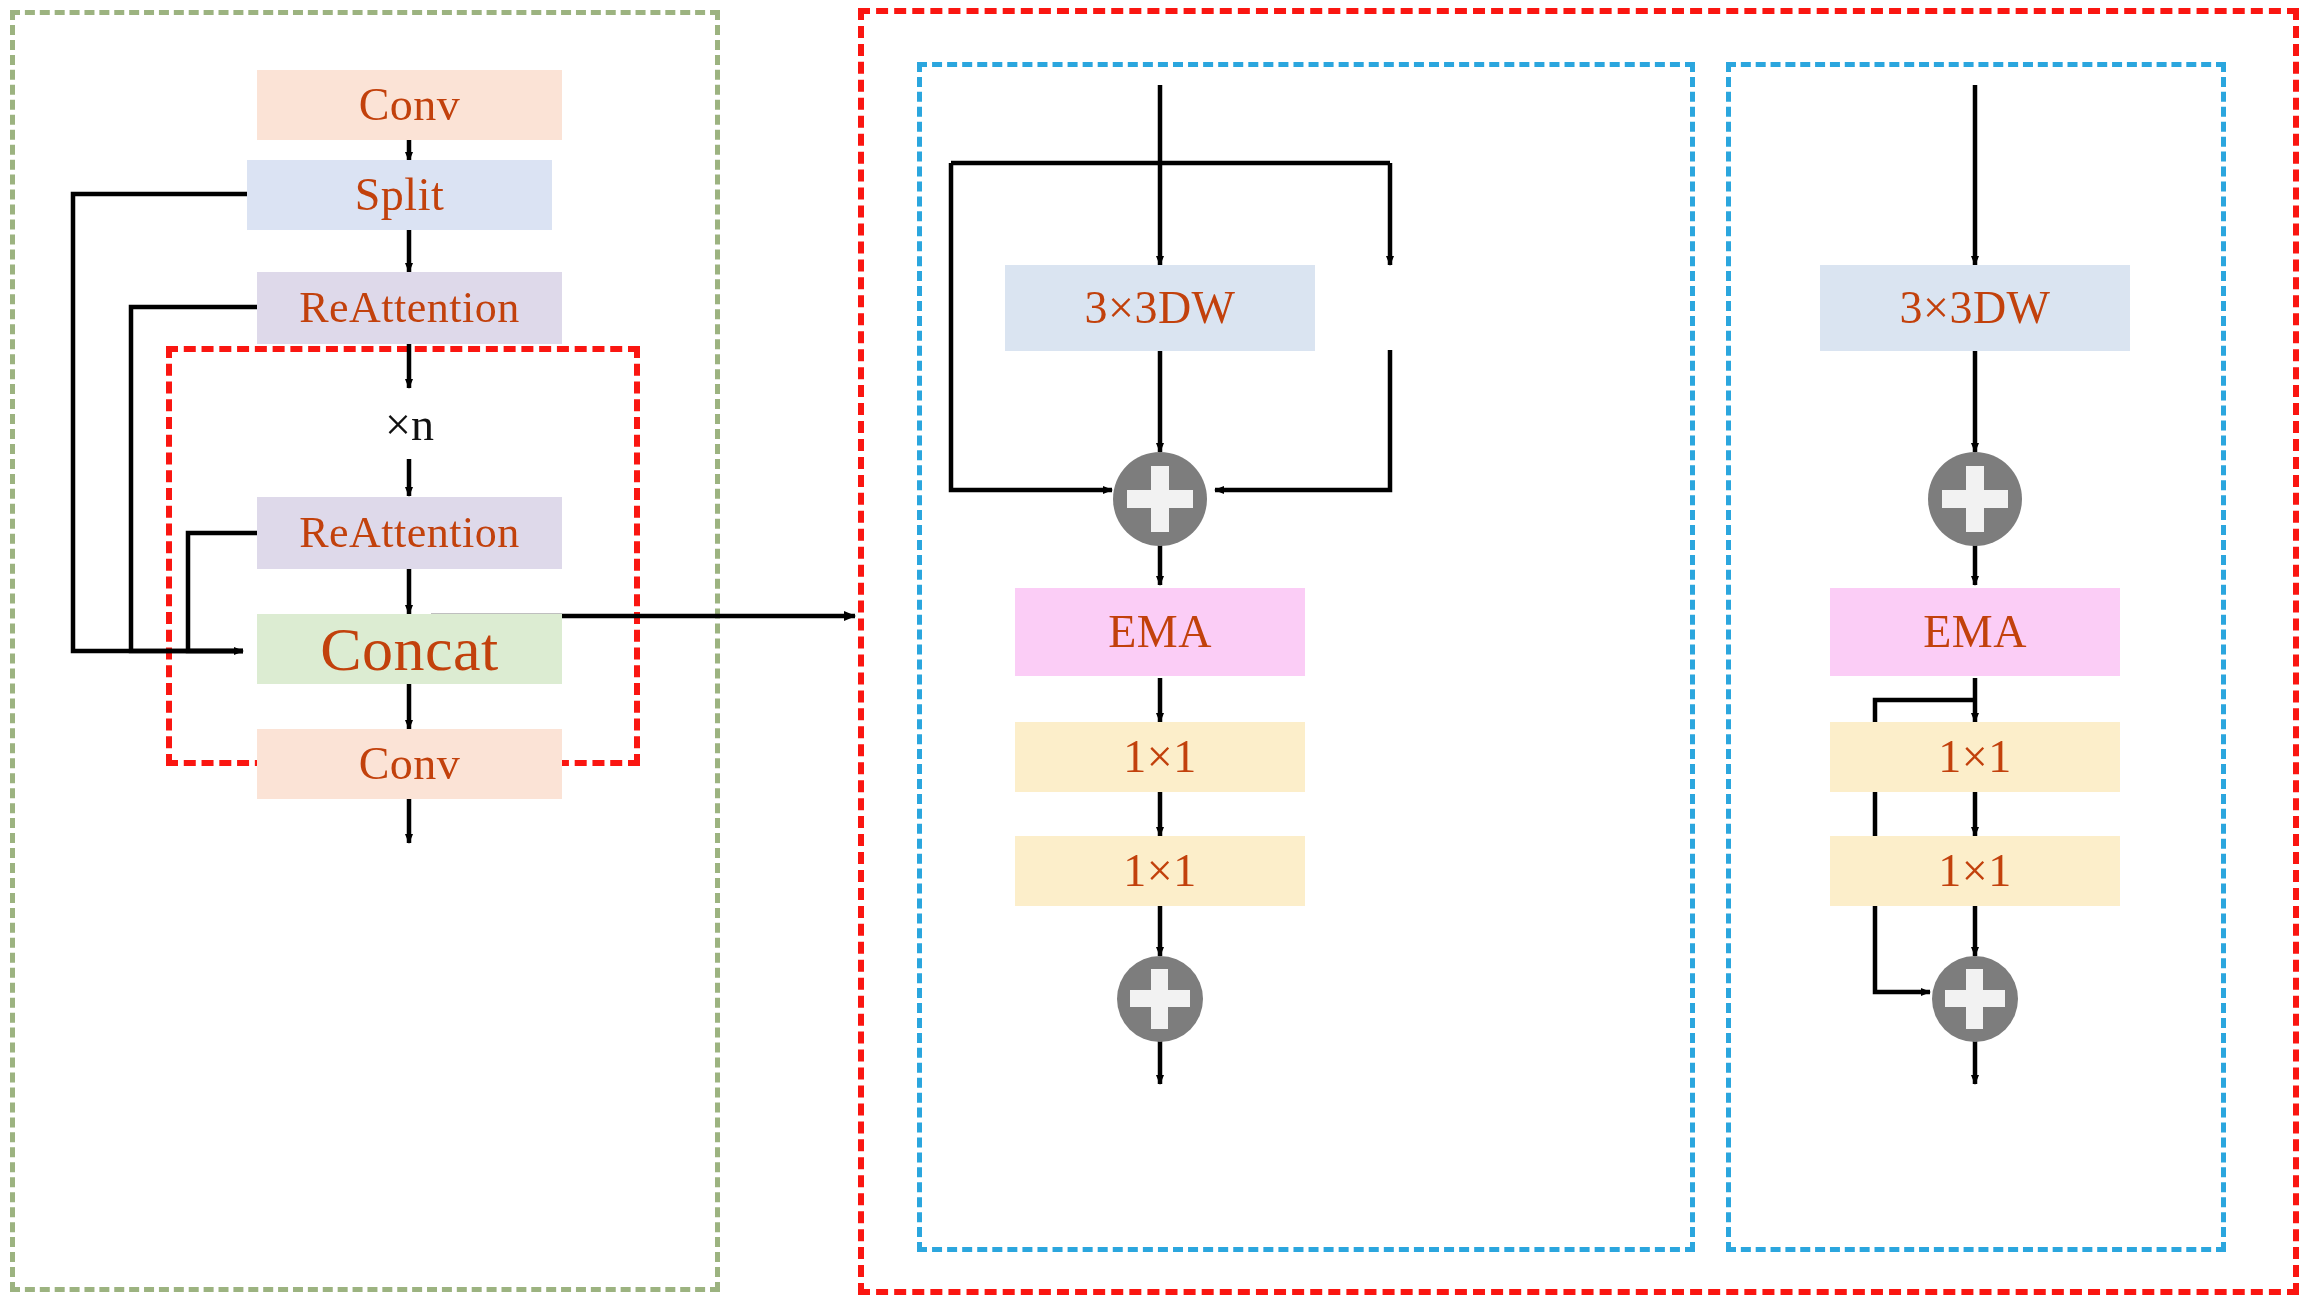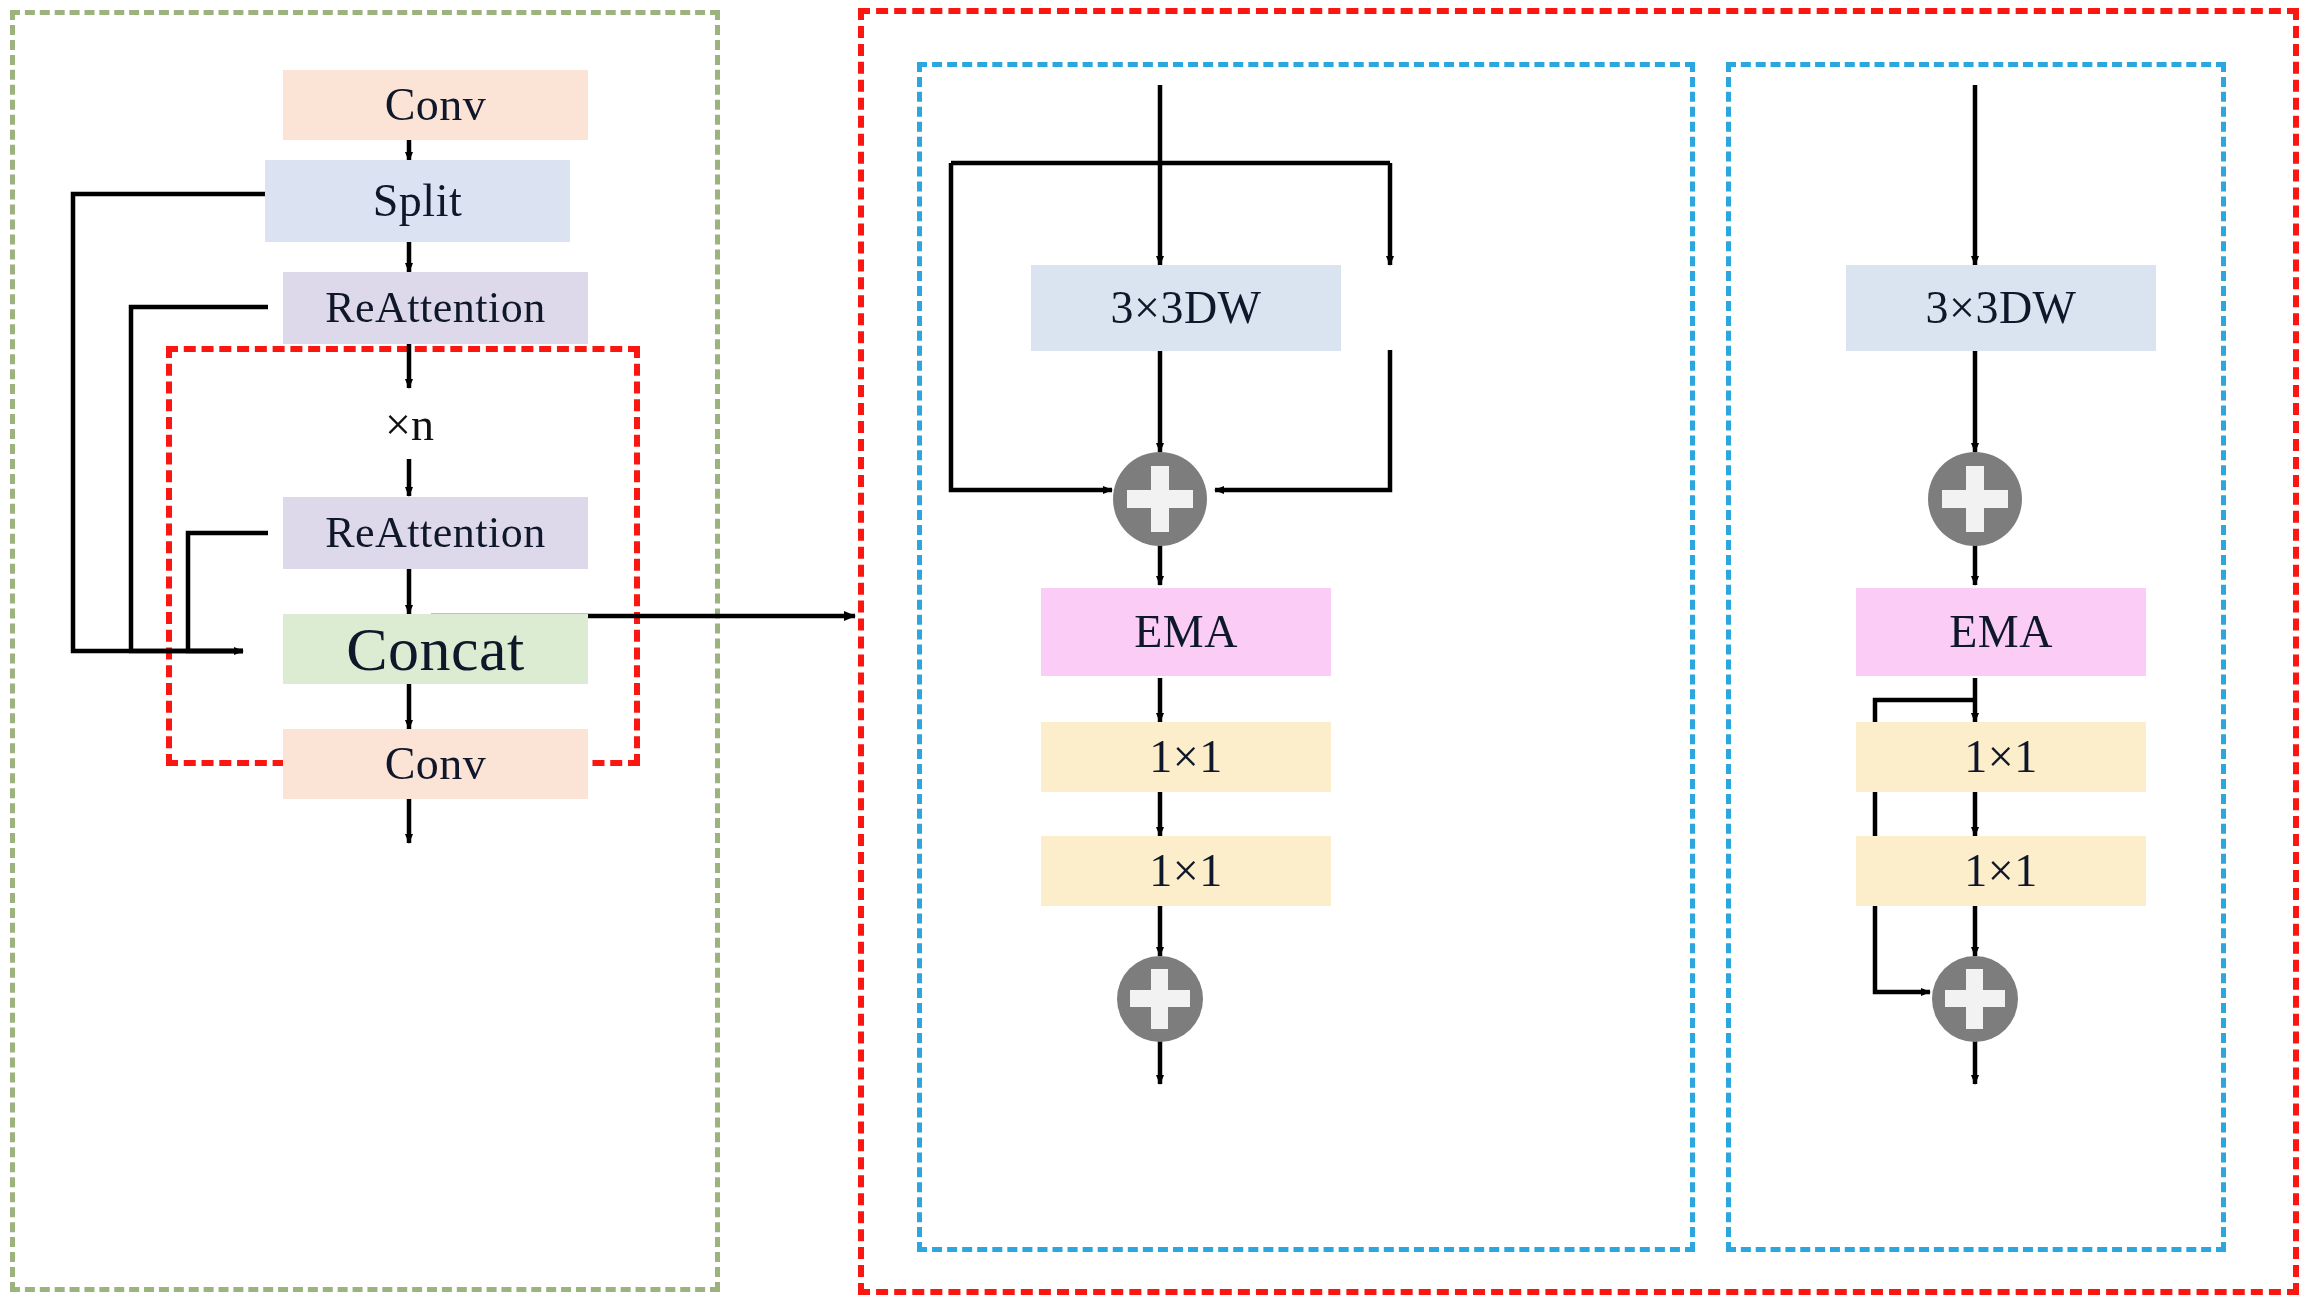--- a/index.html
+++ b/index.html
@@ -26,26 +26,25 @@
   .frame-red    { border: 6px dashed #fa1611; }
   .frame-blue   { border: 5px dashed #2ba6de; }
 
   
   .block {
     position: absolute;
     box-sizing: border-box;
     display: flex;
     align-items: center;
     justify-content: center;
-    color: #0f172a;
+    color: #c2410c;
     text-align: right;
     white-space: nowrap;
     line-height: 1;
     letter-spacing: 0.5px;
-    margin-left: 26px;
   }
 
   
   #wires {
     position: absolute;
     left: 0; top: 0;
     width: 2309px;
     height: 1305px;
     pointer-events: none;
   }
@@ -146,21 +145,21 @@
       <line x1="1975" y1="1030" x2="1975" y2="1084" marker-end="url(#ah)"></line>
 
       <path d="M 1975,700 L 1875,700 L 1875,992 L 1930,992" marker-end="url(#ah)"></path>
     </g>
   </svg>
 
   <div class="block" style="left:257px; top:70px; width:305px; height:70px; background:#fbe3d6; font-size:46px;">
     <span>Conv</span>
   </div>
 
-  <div class="block" style="left:239px; top:160px; width:305px; height:82px; background:#dbe3f3; font-size:46px;">
+  <div class="block" style="left:247px; top:160px; width:305px; height:70px; background:#dbe3f3; font-size:46px;">
     <span>Split</span>
   </div>
 
   <div class="block" style="left:257px; top:272px; width:305px; height:72px; background:#ded9ea; font-size:44px;">
     <span>ReAttention</span>
   </div>
 
   <div class="plain-label" style="left:357px; top:392px; width:105px; height:64px; font-size:46px;">
     <span>×n</span>
   </div>

